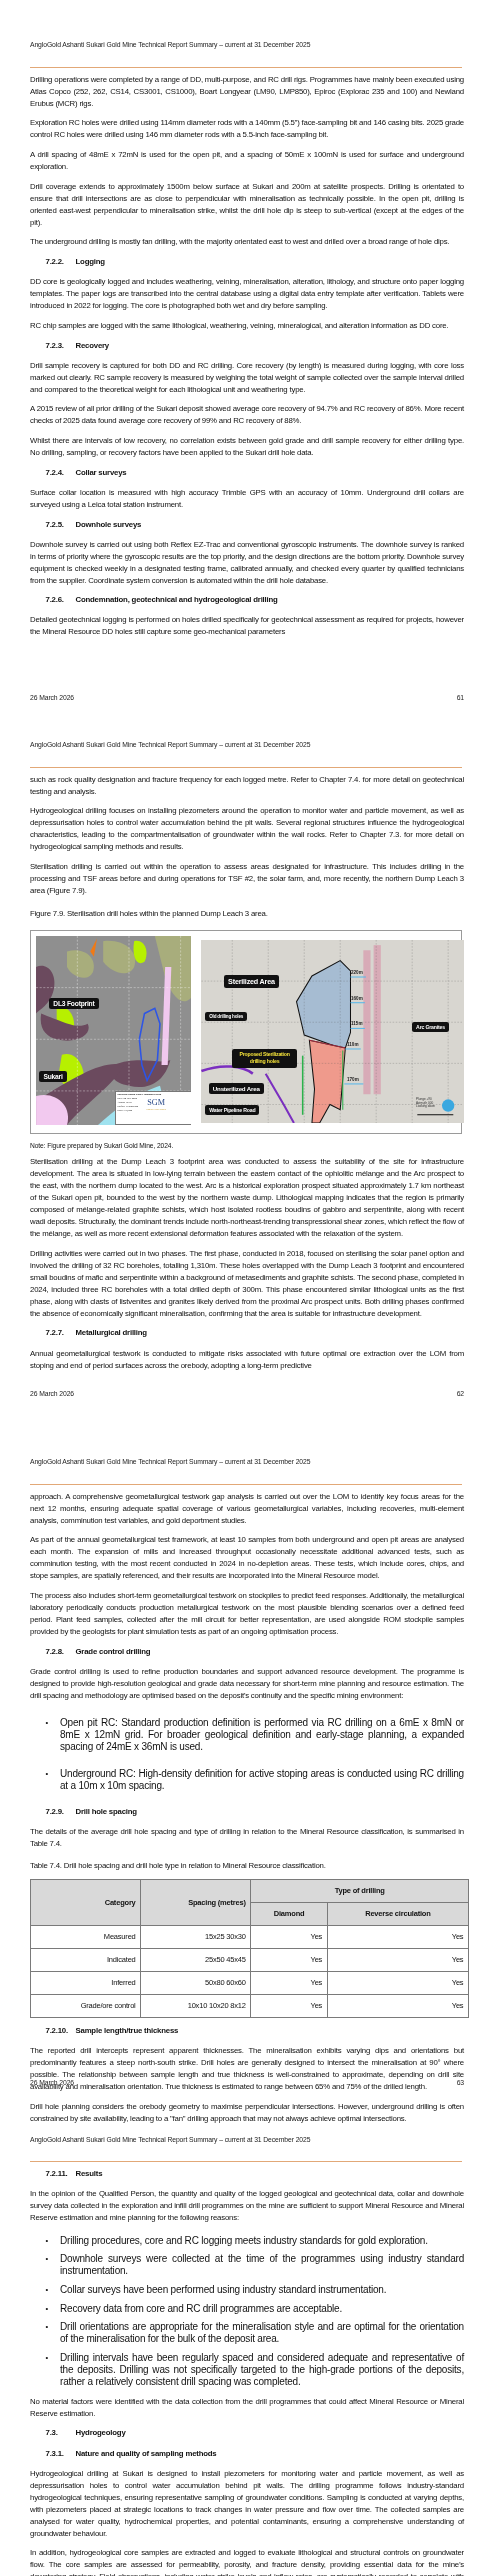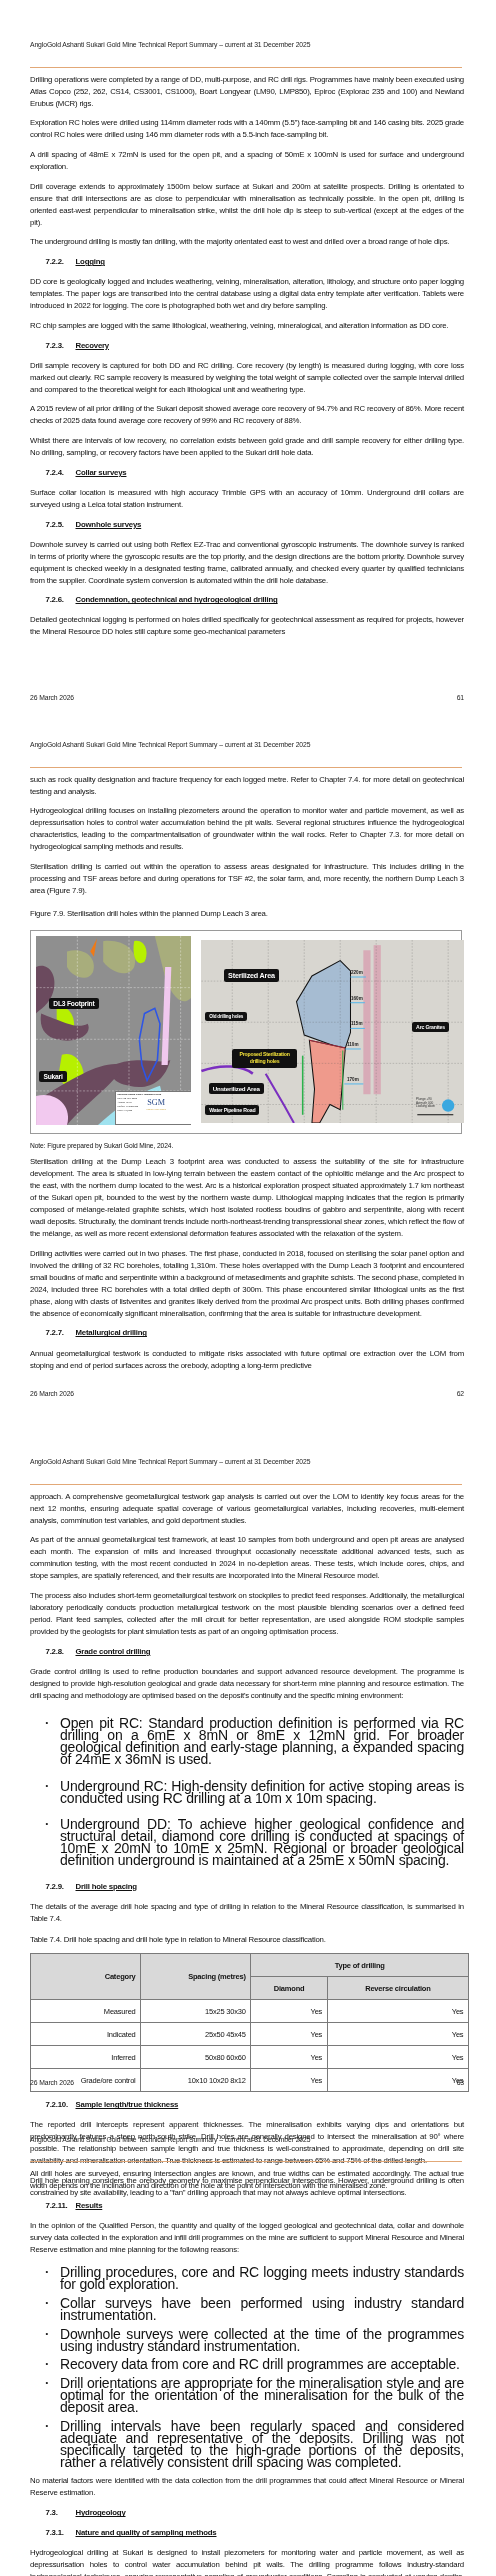--- a/index.html
+++ b/index.html
@@ -5,23 +5,23 @@
   html, body { margin: 0; padding: 0; background: #ffffff; }
   body { width: 497px; font-family: "Liberation Sans", sans-serif; color: #111; }
   .page { position: relative; width: 492px; box-sizing: border-box; padding: 12px 28px 0 30px; }
   .page-header { padding-top: 29px; font-size: 6.8px; color: #222; letter-spacing: -0.1px; }
   .header-rule { height: 0; border-top: 1.3px solid #e2a877; margin: 17.5px 2.1px 7.2px 0; }
   .footer { display: flex; justify-content: space-between; font-size: 6.8px; color: #222; letter-spacing: -0.1px; }
   p { margin: 0 0 7.7px 0; font-size: 7.8px; line-height: 12px; text-align: justify; letter-spacing: -0.2px; }
   h3, h2 { margin: 0 0 7.7px 0; font-size: 7.8px; font-weight: bold; letter-spacing: -0.2px; line-height: 12.4px; padding-left: 15.5px; }
   h3 .num, h2 .num { display: inline-block; width: 30px; }
   h2 .num { width: 30px; }
-  h3 .ttl, h2 .ttl { text-decoration: underline; text-underline-offset: 1px; }
+  h3 .ttl, h2 .ttl { text-underline-offset: 1px; }
   ul.bullets { list-style: none; margin: 0 0 7.7px 0; padding: 0; }
-  ul.bullets li { position: relative; padding-left: 30px; font-size: 14px; line-height: 12px; text-align: justify; letter-spacing: -0.2px; margin-bottom: 6.7px; }
+  ul.bullets li { position: relative; padding-left: 30px; font-size: 10px; line-height: 12px; text-align: justify; letter-spacing: -0.2px; margin-bottom: 6.7px; }
   ul.bullets li::before { content: "\2022"; position: absolute; left: 15.5px; top: 0; font-size: 7.7px; }
   ul.bullets.spaced li { margin-bottom: 14.4px; }
   .caption { font-size: 7.8px; line-height: 12px; letter-spacing: -0.2px; margin: 11.3px 0 9.3px 0; }
   .note { font-size: 6.7px; letter-spacing: -0.1px; margin: 8.2px 0 7.2px 0; }
   .figure { border: 0.8px solid #9a9a9a; height: 204px; box-sizing: border-box; position: relative; margin-right: 2.1px; }
   .map-left { position: absolute; left: 5.2px; top: 5.2px; width: 155px; height: 189px; background: #8e8e8e; overflow: hidden; }
   .map-right { position: absolute; left: 170px; top: 9.3px; width: 263px; height: 183px; background: #d9d7d2; overflow: hidden; }
   .map-label { position: absolute; background: #111; color: #fff; font-weight: bold; border-radius: 2.1px; padding: 2.1px 4.1px; font-size: 6.7px; white-space: nowrap; letter-spacing: -0.2px; }
   .map-label.yellow { color: #f4e23a; font-size: 5.2px; text-align: center; line-height: 7.2px; }
   .dist { position: absolute; font-size: 4.6px; font-weight: bold; color: #222; }
@@ -145,21 +145,21 @@
         <line x1="60" y1="0" x2="60" y2="356" stroke="#555" stroke-dasharray="3,3" stroke-opacity="0.5"></line>
         <line x1="130" y1="0" x2="130" y2="356" stroke="#555" stroke-dasharray="3,3" stroke-opacity="0.5"></line>
         <line x1="200" y1="0" x2="200" y2="356" stroke="#555" stroke-dasharray="3,3" stroke-opacity="0.5"></line>
         <line x1="270" y1="0" x2="270" y2="356" stroke="#555" stroke-dasharray="3,3" stroke-opacity="0.5"></line>
         <line x1="340" y1="0" x2="340" y2="356" stroke="#555" stroke-dasharray="3,3" stroke-opacity="0.5"></line>
         <line x1="410" y1="0" x2="410" y2="356" stroke="#555" stroke-dasharray="3,3" stroke-opacity="0.5"></line>
         <line x1="480" y1="0" x2="480" y2="356" stroke="#555" stroke-dasharray="3,3" stroke-opacity="0.5"></line>
         <circle cx="480" cy="322" r="12" fill="#3aa8e0"></circle>
         <line x1="420" y1="340" x2="490" y2="340" stroke="#111" stroke-width="2"></line>
       </svg>
-      <div class="map-label" style="left:23px;top:29px;font-size:7.2px;">Sterilized Area</div>
+      <div class="map-label" style="left:23px;top:35px;font-size:7.2px;">Sterilized Area</div>
       <div class="map-label" style="left:4.1px;top:72px;font-size:4.6px;">Old drilling holes</div>
       <div class="map-label yellow" style="left:31px;top:109px;width:57px;white-space:normal;">Proposed Sterilization drilling holes</div>
       <div class="map-label" style="left:7.7px;top:143px;font-size:6.2px;">Unsterilized Area</div>
       <div class="map-label" style="left:4.1px;top:165px;font-size:5.2px;">Water Pipeline Road</div>
       <div class="map-label" style="left:211px;top:82px;font-size:5.2px;">Arc Granites</div>
       <span class="dist" style="left:150px;top:30px;">220m</span>
       <span class="dist" style="left:150px;top:56px;">160m</span>
       <span class="dist" style="left:150px;top:81px;">115m</span>
       <span class="dist" style="left:146px;top:102px;">110m</span>
       <span class="dist" style="left:146px;top:137px;">170m</span>
@@ -191,21 +191,20 @@
 
   <p>approach. A comprehensive geometallurgical testwork gap analysis is carried out over the LOM to identify key focus areas for the next 12 months, ensuring adequate spatial coverage of various geometallurgical variables, including recoveries, multi-element analysis, comminution test variables, and gold deportment studies.</p>
   <p>As part of the annual geometallurgical test framework, at least 10 samples from both underground and open pit areas are analysed each month. The expansion of mills and increased throughput occasionally necessitate additional advanced tests, such as comminution testing, with the most recent conducted in 2024 in no-depletion areas. These tests, which include cores, chips, and stope samples, are spatially referenced, and their results are incorporated into the Mineral Resource model.</p>
   <p>The process also includes short-term geometallurgical testwork on stockpiles to predict feed responses. Additionally, the metallurgical laboratory periodically conducts production metallurgical testwork on the most plausible blending scenarios over a defined feed period. Plant feed samples, collected after the mill circuit for better representation, are used alongside ROM stockpile samples provided by the geologists for plant simulation tests as part of an ongoing optimisation process.</p>
 
   <h3><span class="num">7.2.8.</span><span class="ttl">Grade control drilling</span></h3>
   <p style="margin-bottom:15.5px;">Grade control drilling is used to refine production boundaries and support advanced resource development. The programme is designed to provide high-resolution geological and grade data necessary for short-term mine planning and resource estimation. The drill spacing and methodology are optimised based on the deposit's continuity and the specific mining environment:</p>
   <ul class="bullets spaced">
     <li>Open pit RC: Standard production definition is performed via RC drilling on a 6mE x 8mN or 8mE x 12mN grid. For broader geological definition and early-stage planning, a expanded spacing of 24mE x 36mN is used.</li>
     <li>Underground RC: High-density definition for active stoping areas is conducted using RC drilling at a 10m x 10m spacing.</li>
-    <li>Underground DD: To achieve higher geological confidence and structural detail, diamond core drilling is conducted at spacings of 10mE x 20mN to 10mE x 25mN. Regional or broader geological definition underground is maintained at a 25mE x 50mN spacing.</li>
   </ul>
 
   <h3><span class="num">7.2.9.</span><span class="ttl">Drill hole spacing</span></h3>
   <p>The details of the average drill hole spacing and type of drilling in relation to the Mineral Resource classification, is summarised in Table 7.4.</p>
 
   <div class="caption" style="margin:9.3px 0 7.2px 0;">Table 7.4. Drill hole spacing and drill hole type in relation to Mineral Resource classification.</div>
 
   <table class="t74">
     <thead>
       <tr>
@@ -253,28 +252,27 @@
   <div class="footer" style="position:absolute;left:30px;right:28px;top:670px;">
     <span>26 March 2026</span>
     <span>63</span>
   </div>
 </div>
 
 <div class="page" style="height:711px;">
   <div class="page-header" style="padding-top:21.6px;">AngloGold Ashanti Sukari Gold Mine Technical Report Summary – current at 31 December 2025</div>
   <div class="header-rule" style="margin-top:18.5px;margin-bottom:6.2px;"></div>
 
-  <p>All drill holes are surveyed, ensuring intersection angles are known, and true widths can be estimated accordingly. The actual true width depends on the inclination and direction of the hole at the point of intersection with the mineralised zone.</p>
 
   <h3><span class="num">7.2.11.</span><span class="ttl">Results</span></h3>
   <p style="margin-bottom:10.3px;">In the opinion of the Qualified Person, the quantity and quality of the logged geological and geotechnical data, collar and downhole survey data collected in the exploration and infill drill programmes on the mine are sufficient to support Mineral Resource and Mineral Reserve estimation and mine planning for the following reasons:</p>
   <ul class="bullets">
     <li>Drilling procedures, core and RC logging meets industry standards for gold exploration.</li>
+    <li>Downhole surveys were collected at the time of the programmes using industry standard instrumentation.</li>
     <li>Collar surveys have been performed using industry standard instrumentation.</li>
-    <li>Downhole surveys were collected at the time of the programmes using industry standard instrumentation.</li>
     <li>Recovery data from core and RC drill programmes are acceptable.</li>
     <li>Drill orientations are appropriate for the mineralisation style and are optimal for the orientation of the mineralisation for the bulk of the deposit area.</li>
     <li>Drilling intervals have been regularly spaced and considered adequate and representative of the deposits. Drilling was not specifically targeted to the high-grade portions of the deposits, rather a relatively consistent drill spacing was completed.</li>
   </ul>
   <p>No material factors were identified with the data collection from the drill programmes that could affect Mineral Resource or Mineral Reserve estimation.</p>
 
   <h2><span class="num">7.3.</span><span class="ttl">Hydrogeology</span></h2>
   <h3><span class="num">7.3.1.</span><span class="ttl">Nature and quality of sampling methods</span></h3>
   <p>Hydrogeological drilling at Sukari is designed to install piezometers for monitoring water and particle movement, as well as depressurisation holes to control water accumulation behind pit walls. The drilling programme follows industry-standard hydrogeological techniques, ensuring representative sampling of groundwater conditions. Sampling is conducted at varying depths, with piezometers placed at strategic locations to track changes in water pressure and flow over time. The collected samples are analysed for water quality, hydrochemical properties, and potential contaminants, ensuring a comprehensive understanding of groundwater behaviour.</p>
   <p>In addition, hydrogeological core samples are extracted and logged to evaluate lithological and structural controls on groundwater flow. The core samples are assessed for permeability, porosity, and fracture density, providing essential data for the mine’s dewatering strategy. Field observations, including water strike levels and inflow rates, are systematically recorded to correlate with laboratory results and numerical models.</p>

